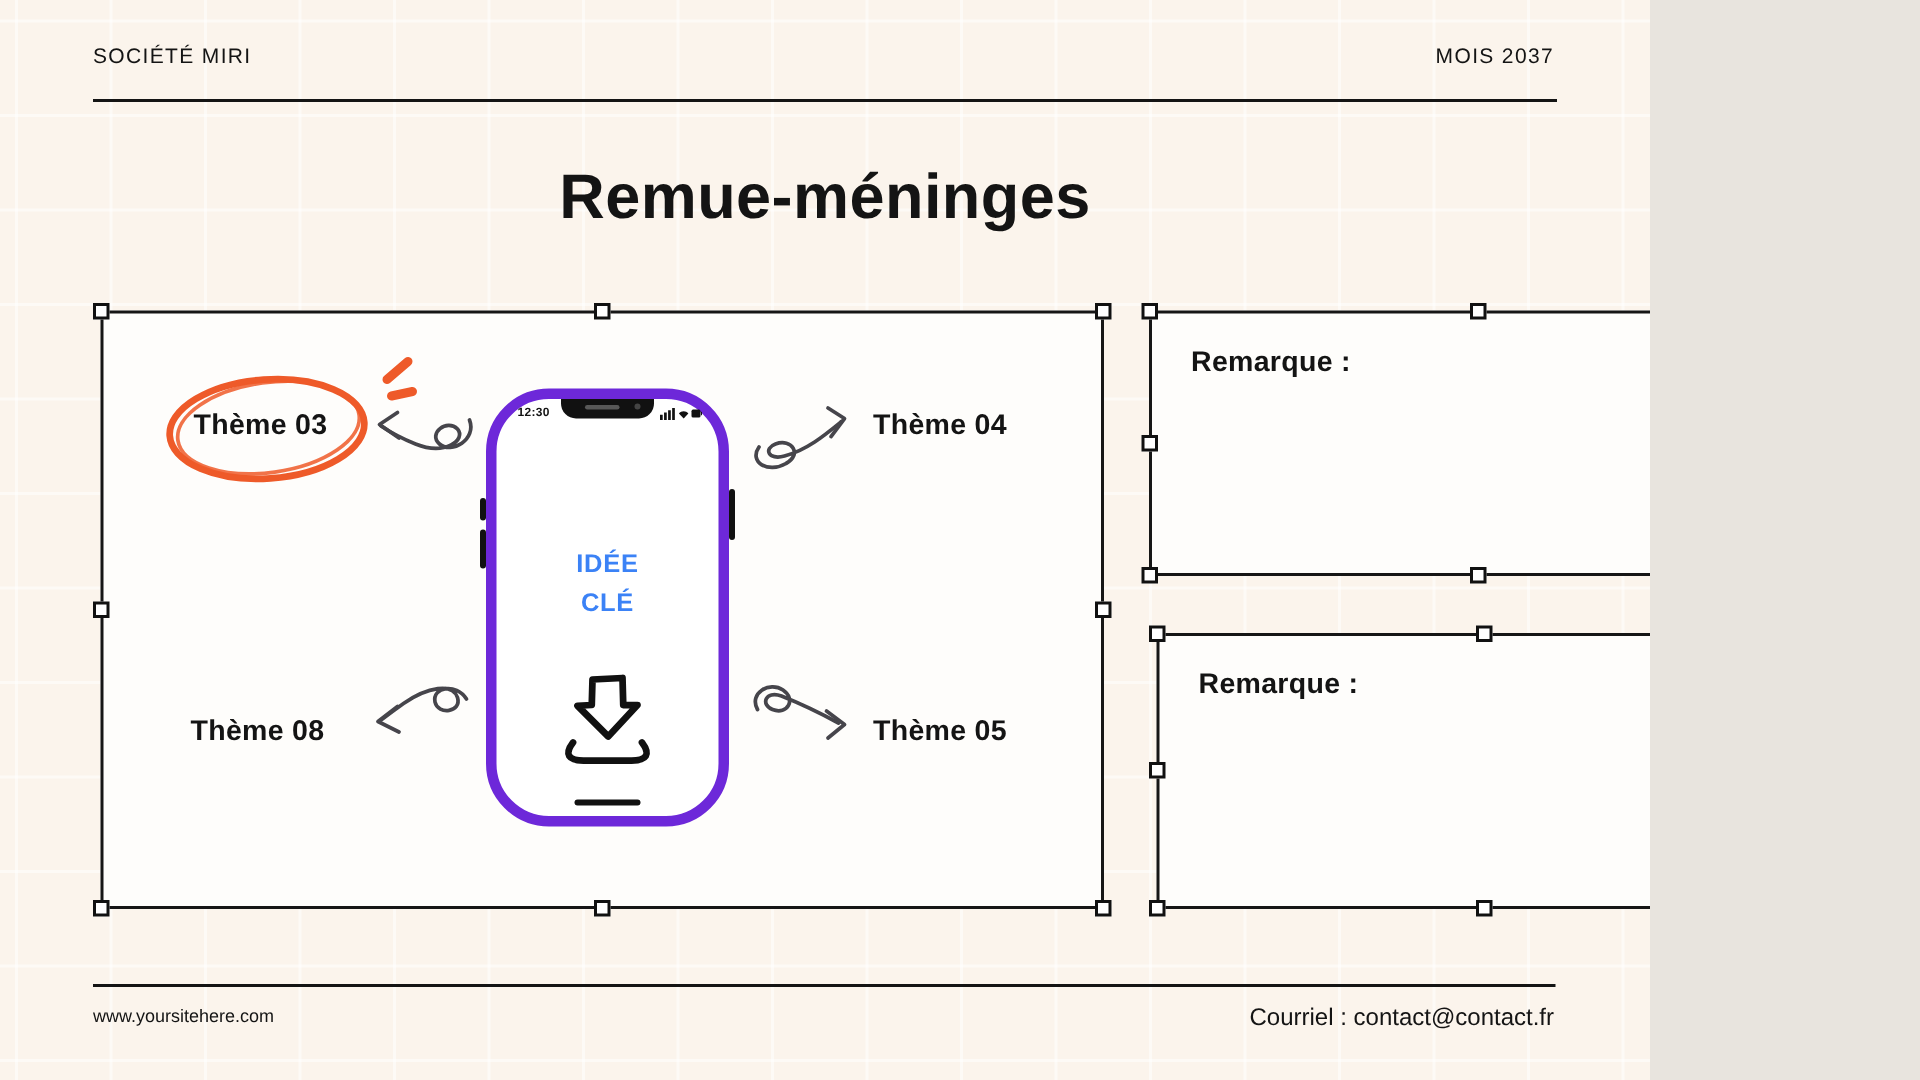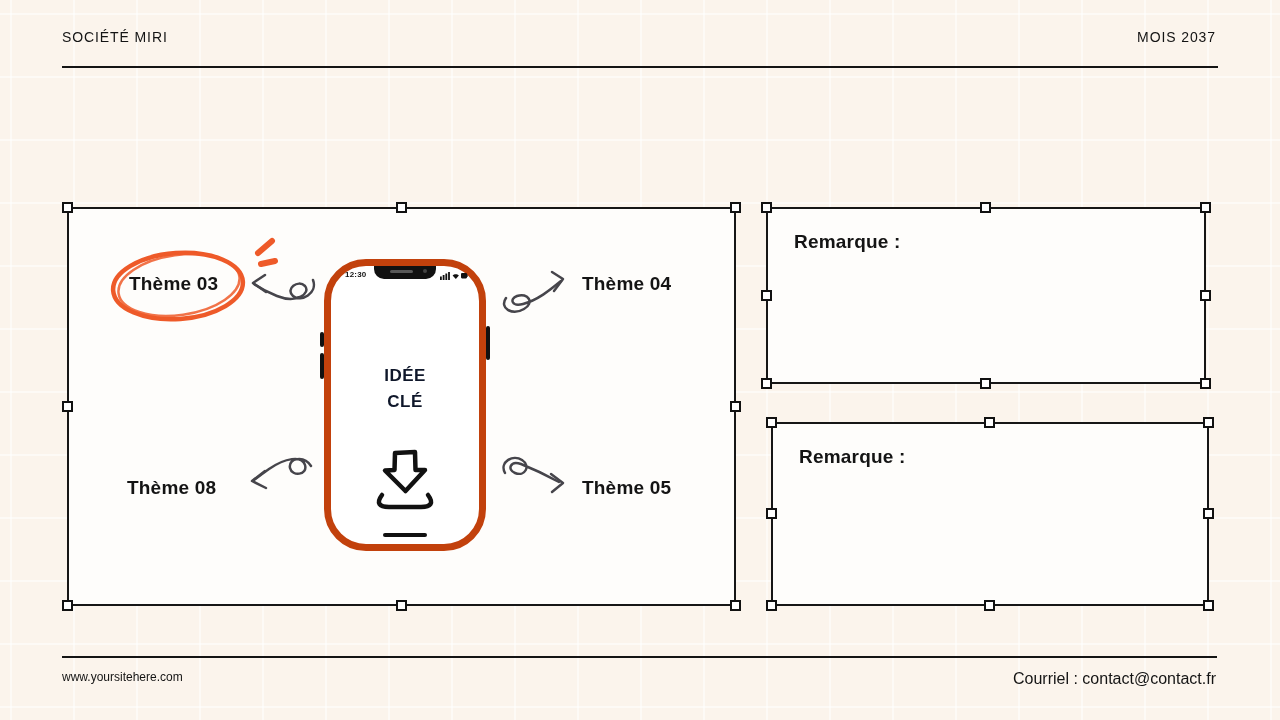--- a/index.html
+++ b/index.html
@@ -1,17 +1,17 @@
 <!DOCTYPE html>
 <html><head>
 <meta charset="utf-8">
 <style>
   html,body{margin:0;padding:0;background:#e8e4de;}
   .stage{
-    position:relative;width:1280px;height:720px;overflow:hidden;
+    position:relative;width:1100px;height:720px;overflow:hidden;
     background-color:#FBF4EC;
     background-image:
       linear-gradient(to right, rgba(255,255,255,.55) 2px, transparent 2px),
       linear-gradient(to bottom, rgba(255,255,255,.55) 2px, transparent 2px);
     background-size:63px 63px;
     background-position:10px 13px;
     font-family:"Liberation Sans", sans-serif;
     color:#141414;
   }
   .hline{position:absolute;height:2px;background:#141414;}
@@ -33,44 +33,45 @@
   .handle{position:absolute;width:11px;height:11px;background:#fff;border:2px solid #111;box-sizing:border-box;z-index:5;}
   .h-tl{left:-7px;top:-7px}.h-tm{left:50%;margin-left:-6px;top:-7px}.h-tr{right:-7px;top:-7px}
   .h-ml{left:-7px;top:50%;margin-top:-6px}.h-mr{right:-7px;top:50%;margin-top:-6px}
   .h-bl{left:-7px;bottom:-7px}.h-bm{left:50%;margin-left:-6px;bottom:-7px}.h-br{right:-7px;bottom:-7px}
 
   .deco{position:absolute;left:0;top:0;width:669px;height:399px;}
   .theme{position:absolute;font-size:19px;font-weight:bold;white-space:nowrap;letter-spacing:.2px;}
   .t1{left:60px;top:64px}.t2{left:513px;top:64px}.t3{left:58px;top:268px}.t4{left:513px;top:268px}
 
   .phone{position:absolute;left:255px;top:50px;width:162px;height:292px;background:#fff;
-         border:7px solid #c2410c;border-radius:42px;box-sizing:border-box;}
+         border:7px solid #6d28d9;border-radius:42px;box-sizing:border-box;}
   .notch{position:absolute;left:50%;transform:translateX(-50%);top:0;width:62px;height:13px;
          background:#111;border-radius:0 0 10px 10px;}
   .speaker{position:absolute;left:16px;top:4px;width:23px;height:3px;background:#585858;border-radius:2px;}
   .camera{position:absolute;right:9px;top:3px;width:4px;height:4px;background:#444;border-radius:50%;}
   .time{position:absolute;left:14px;top:4px;font-size:8px;font-weight:bold;letter-spacing:.2px;}
   .status{position:absolute;right:11px;top:5px;}
-  .keyidea{position:absolute;left:0;right:0;top:97px;text-align:center;color:#0f172a;
+  .keyidea{position:absolute;left:0;right:0;top:97px;text-align:center;color:#3b82f6;
            font-weight:bold;font-size:17px;line-height:1.5;letter-spacing:.5px;}
   .dl{position:absolute;left:50%;transform:translateX(-50%);top:183px;}
   .homebar{position:absolute;left:50%;transform:translateX(-50%);bottom:7px;width:44px;height:4px;
            background:#111;border-radius:3px;}
   .sbtn{position:absolute;width:4px;background:#111;border-radius:2px;}
   .sbl1{left:-11px;top:66px;height:15px}.sbl2{left:-11px;top:87px;height:26px}.sbr{right:-11px;top:60px;height:34px}
 </style>
 </head>
 <body>
 
 <div class="stage">
 
   <span class="company">SOCIÉTÉ MIRI</span>
   <span class="date">MOIS 2037</span>
   <div class="hline header-rule"></div>
 
+  <h1 class="title" style="margin:0;">Remue-méninges</h1>
 
   <section class="frame left-panel">
     <i class="handle h-tl"></i>
     <i class="handle h-tm"></i>
     <i class="handle h-tr"></i>
     <i class="handle h-ml"></i>
     <i class="handle h-mr"></i>
     <i class="handle h-bl"></i>
     <i class="handle h-bm"></i>
     <i class="handle h-br"></i>

